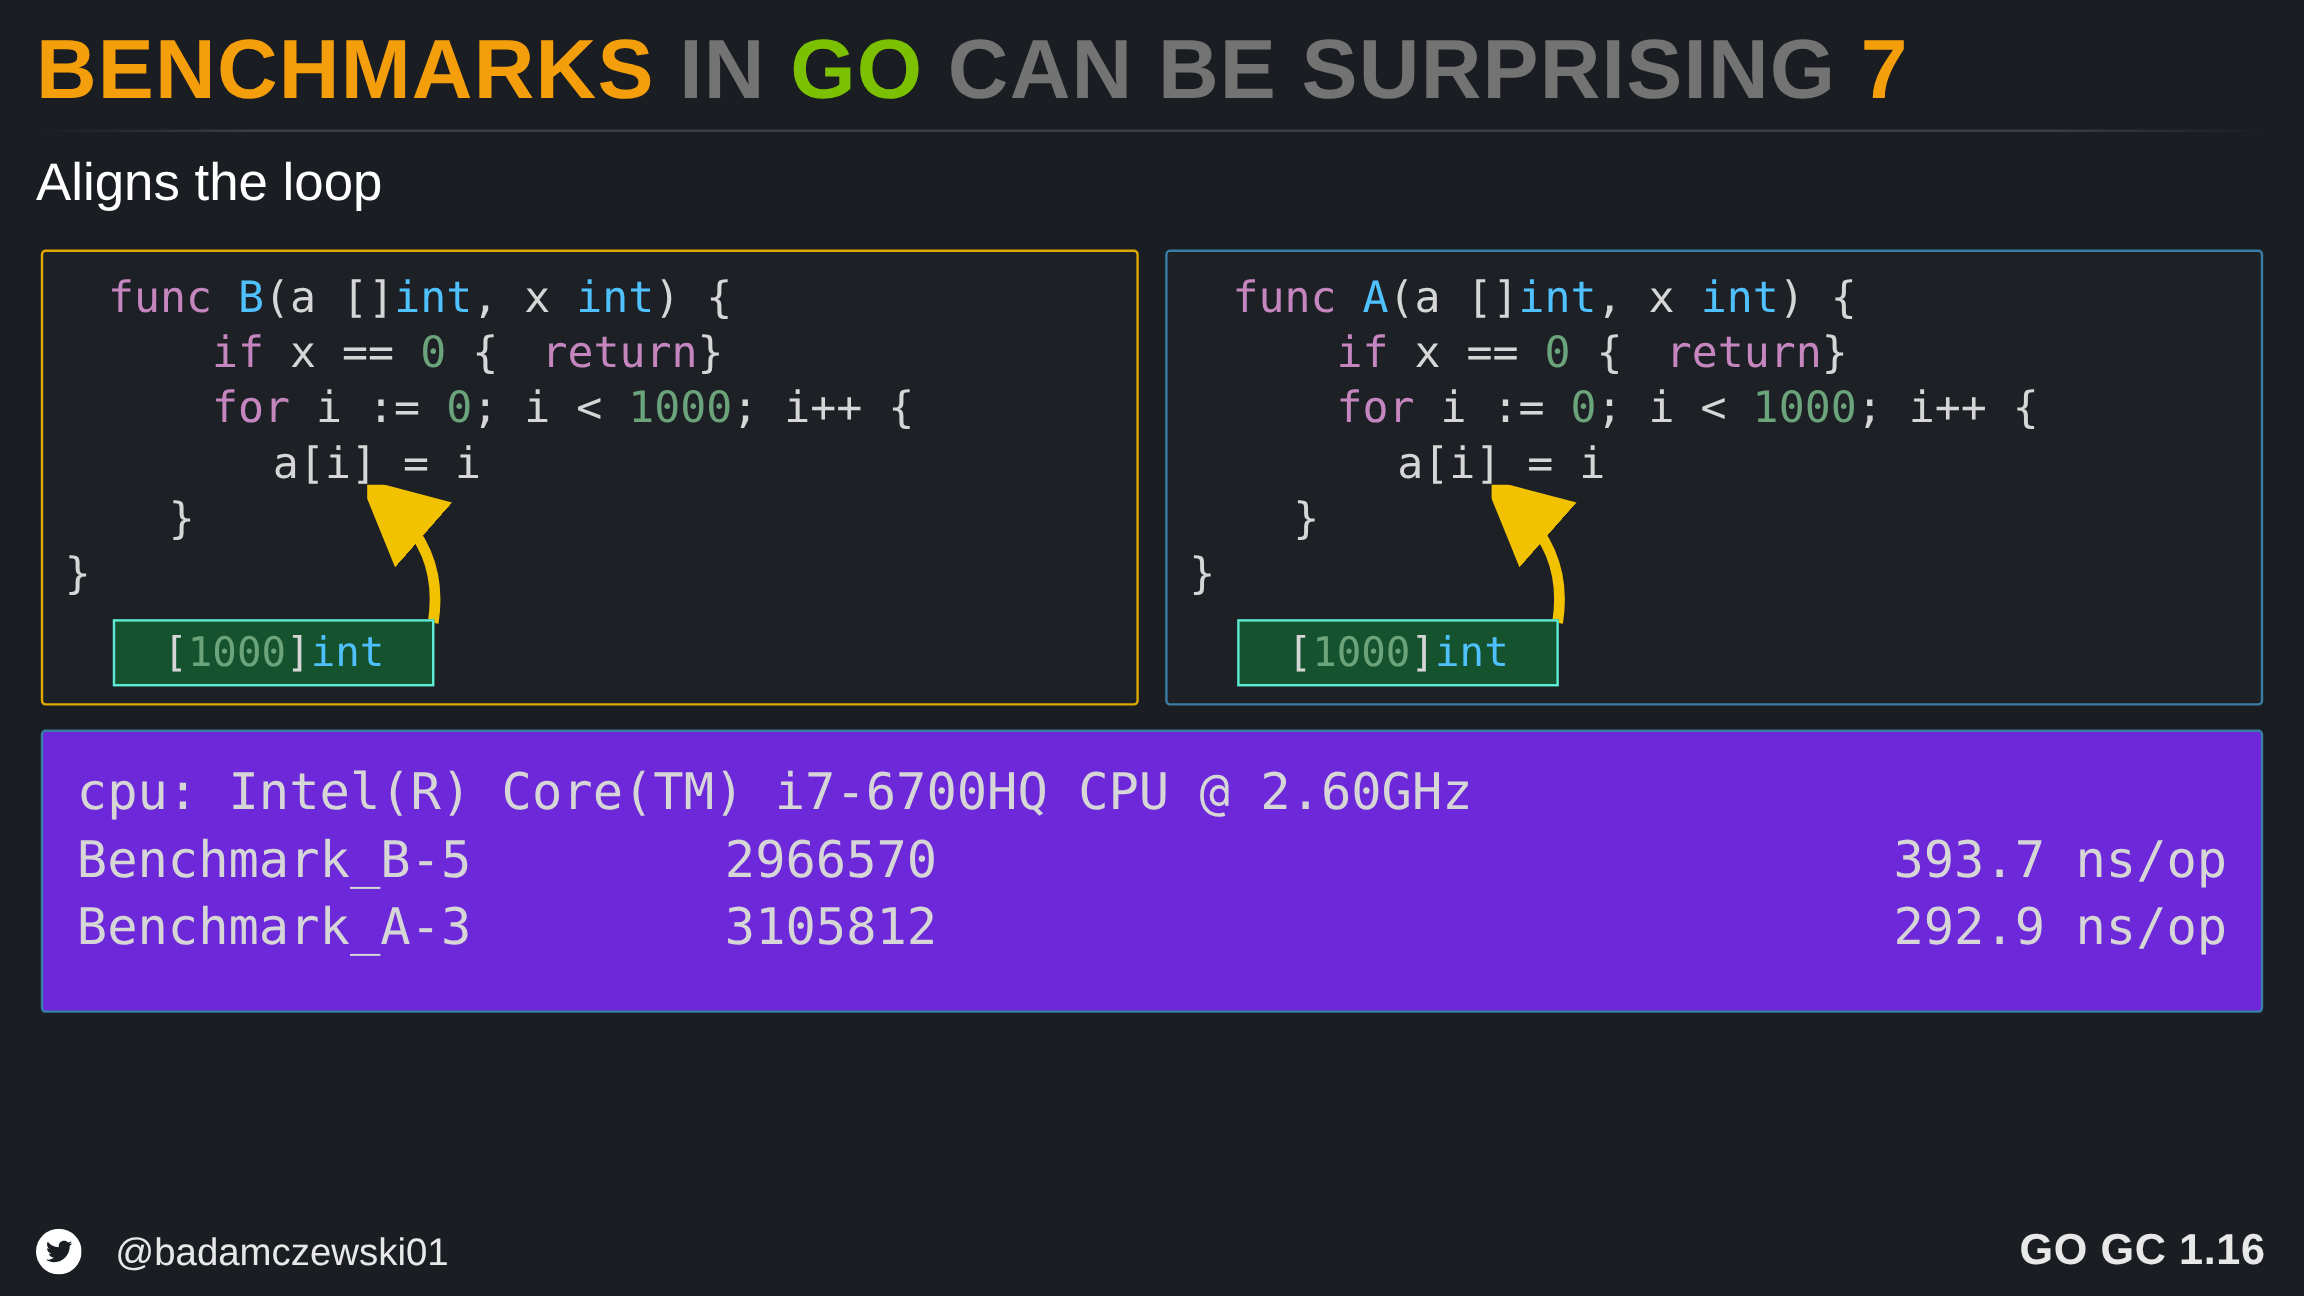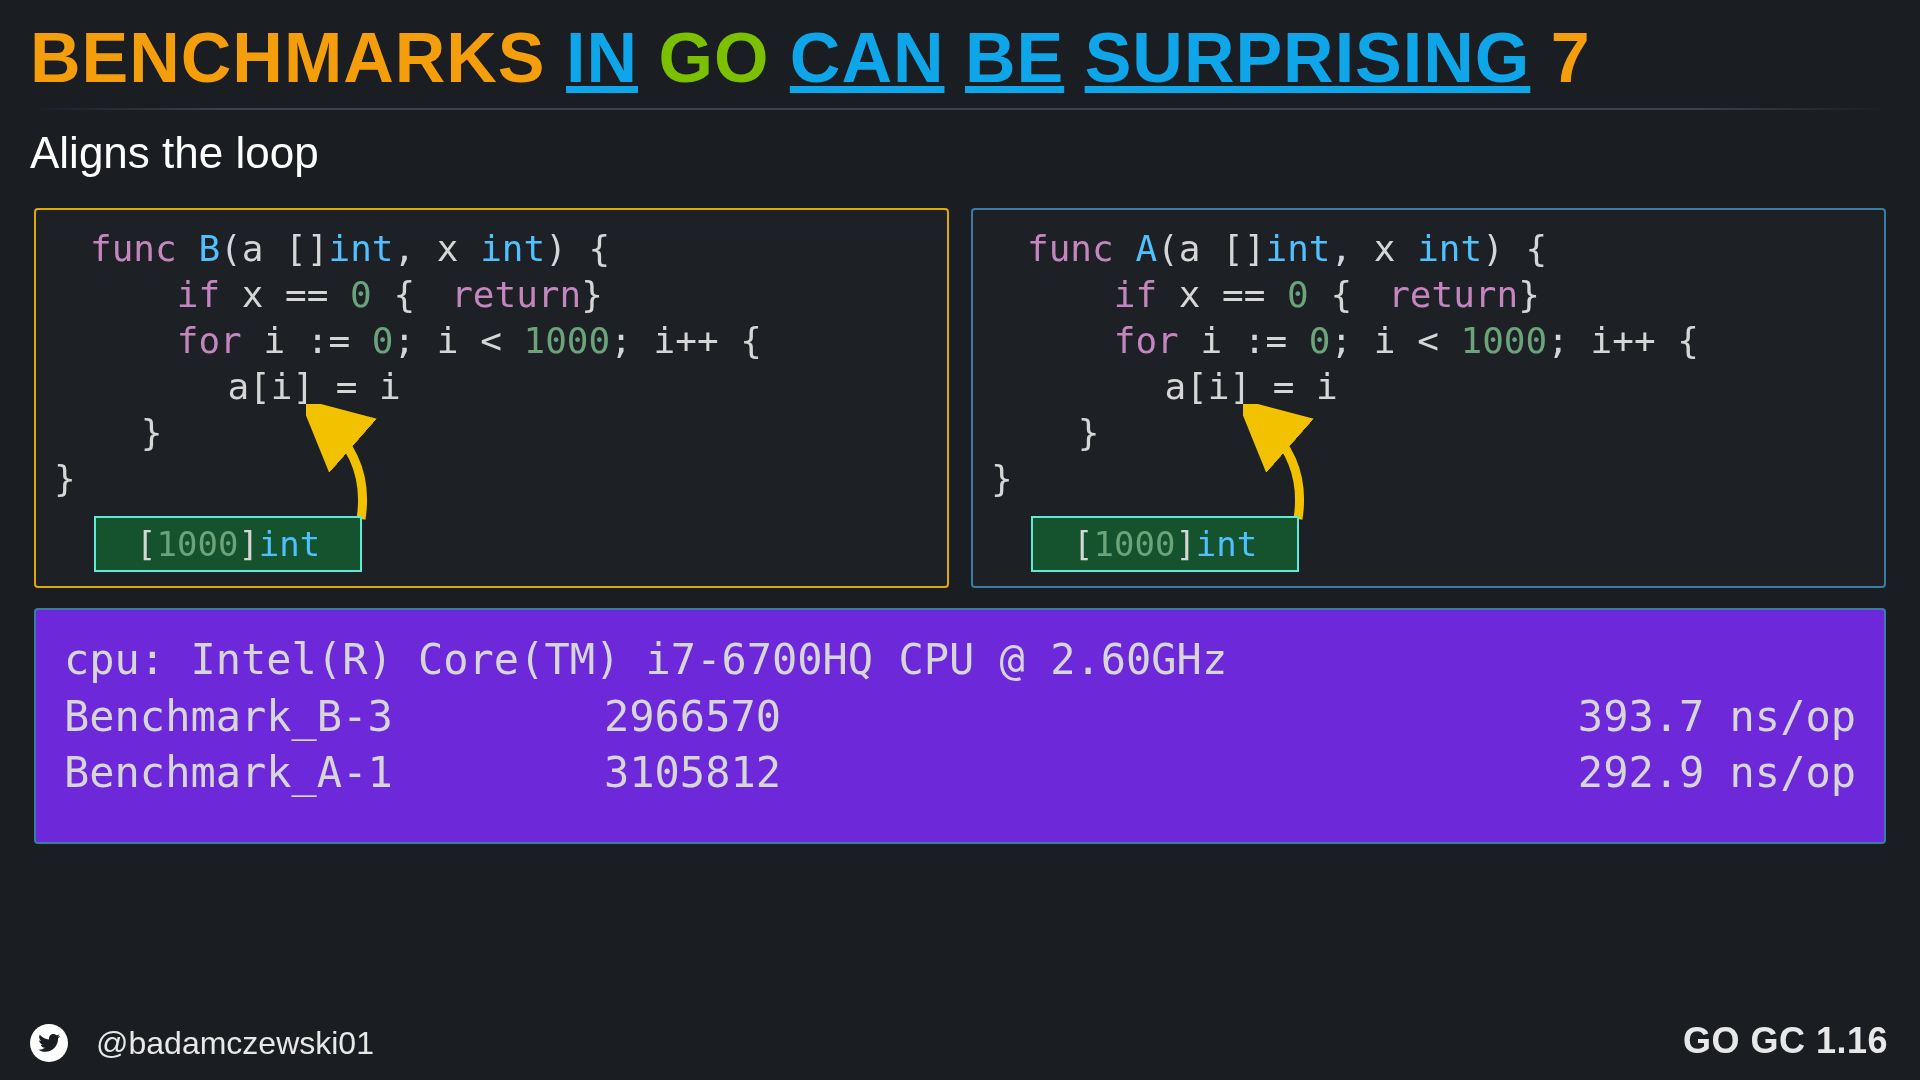--- a/index.html
+++ b/index.html
@@ -18,21 +18,21 @@
     position: relative;
   }
   .title {
     font-size: 70px;
     font-weight: 900;
     letter-spacing: 1px;
     text-align: left;
     white-space: nowrap;
   }
   .title .w-orange { color: #f59e0b; }
-  .title .w-white  { color: #0ea5e9; text-decoration: underline; }
+  .title .w-white  { color: #737373; }
   .title .w-green  { color: #7cc002; }
   .hr {
     margin-top: 10px;
     height: 2px;
     background: linear-gradient(to right, rgba(255,255,255,0) 0%, rgba(120,130,140,0.35) 10%, rgba(120,130,140,0.35) 90%, rgba(255,255,255,0) 100%);
   }
   .subtitle {
     text-align: left;
     font-size: 44px;
     font-weight: 400;
@@ -199,26 +199,26 @@
       <div class="typecallout">
         <span class="br">[</span><span class="sz">1000</span><span class="br">]</span><span class="ty">int</span>
       </div>
     </div>
 
   </div>
 
   <div class="benchbox">
     <div>cpu: Intel(R) Core(TM) i7-6700HQ CPU @ 2.60GHz</div>
     <div class="benchrow">
-      <span class="c1">Benchmark_B-3</span>
+      <span class="c1">Benchmark_B-5</span>
       <span class="c2">2966570</span>
       <span class="c3">393.7 ns/op</span>
     </div>
     <div class="benchrow">
-      <span class="c1">Benchmark_A-1</span>
+      <span class="c1">Benchmark_A-3</span>
       <span class="c2">3105812</span>
       <span class="c3">292.9 ns/op</span>
     </div>
   </div>
 
   <div class="footer">
     <span class="tw">
       <svg viewBox="0 0 24 24" width="38" height="38">
         <circle cx="12" cy="12" r="12" fill="#ffffff"></circle>
         <path fill="#1a1d21" d="M19 7.6c-.5.23-1.05.38-1.62.45.58-.35 1.03-.9 1.24-1.56-.55.33-1.15.56-1.8.69-.52-.55-1.25-.9-2.06-.9-1.56 0-2.82 1.27-2.82 2.83 0 .22.02.44.07.65-2.35-.12-4.43-1.25-5.83-2.96-.24.42-.38.9-.38 1.42 0 .98.5 1.85 1.26 2.36-.46-.01-.9-.14-1.28-.35v.04c0 1.37.98 2.52 2.27 2.78-.24.07-.49.1-.75.1-.18 0-.36-.02-.54-.05.37 1.13 1.42 1.95 2.67 1.97-1 .78-2.23 1.23-3.57 1.23-.23 0-.46-.01-.68-.04 1.27.82 2.78 1.3 4.4 1.3 5.28 0 8.17-4.38 8.17-8.18l-.01-.37c.56-.4 1.05-.91 1.44-1.49z"></path>

